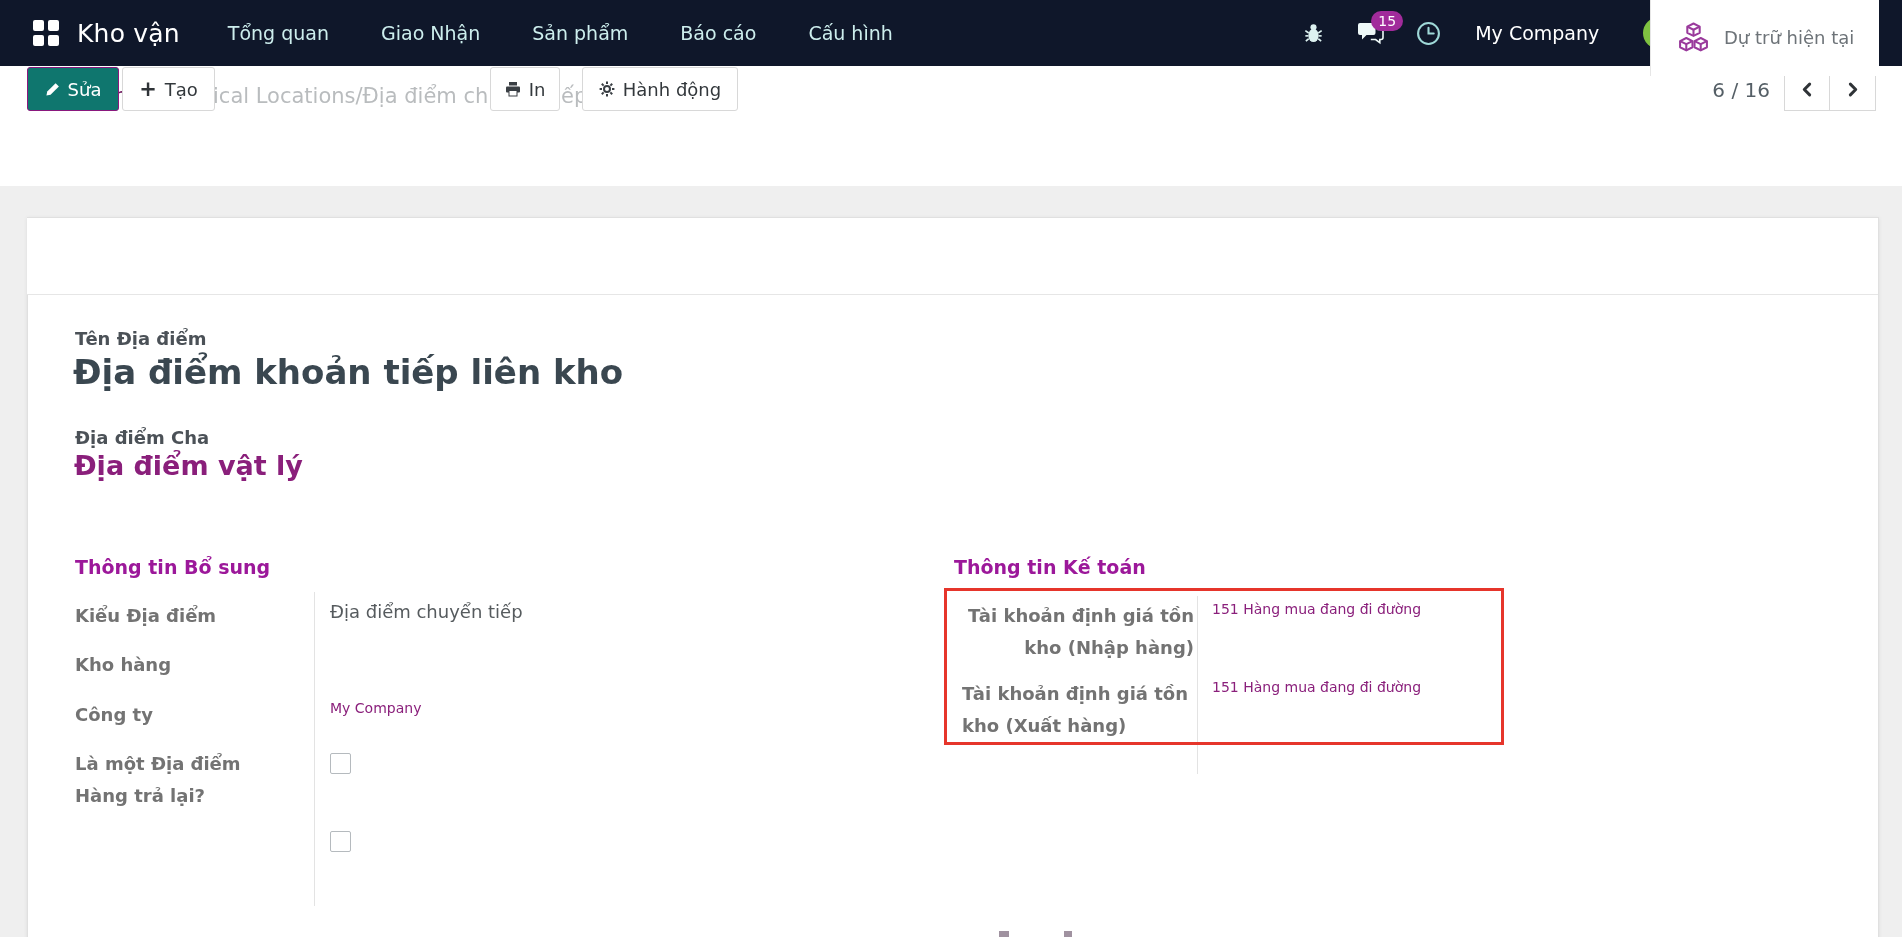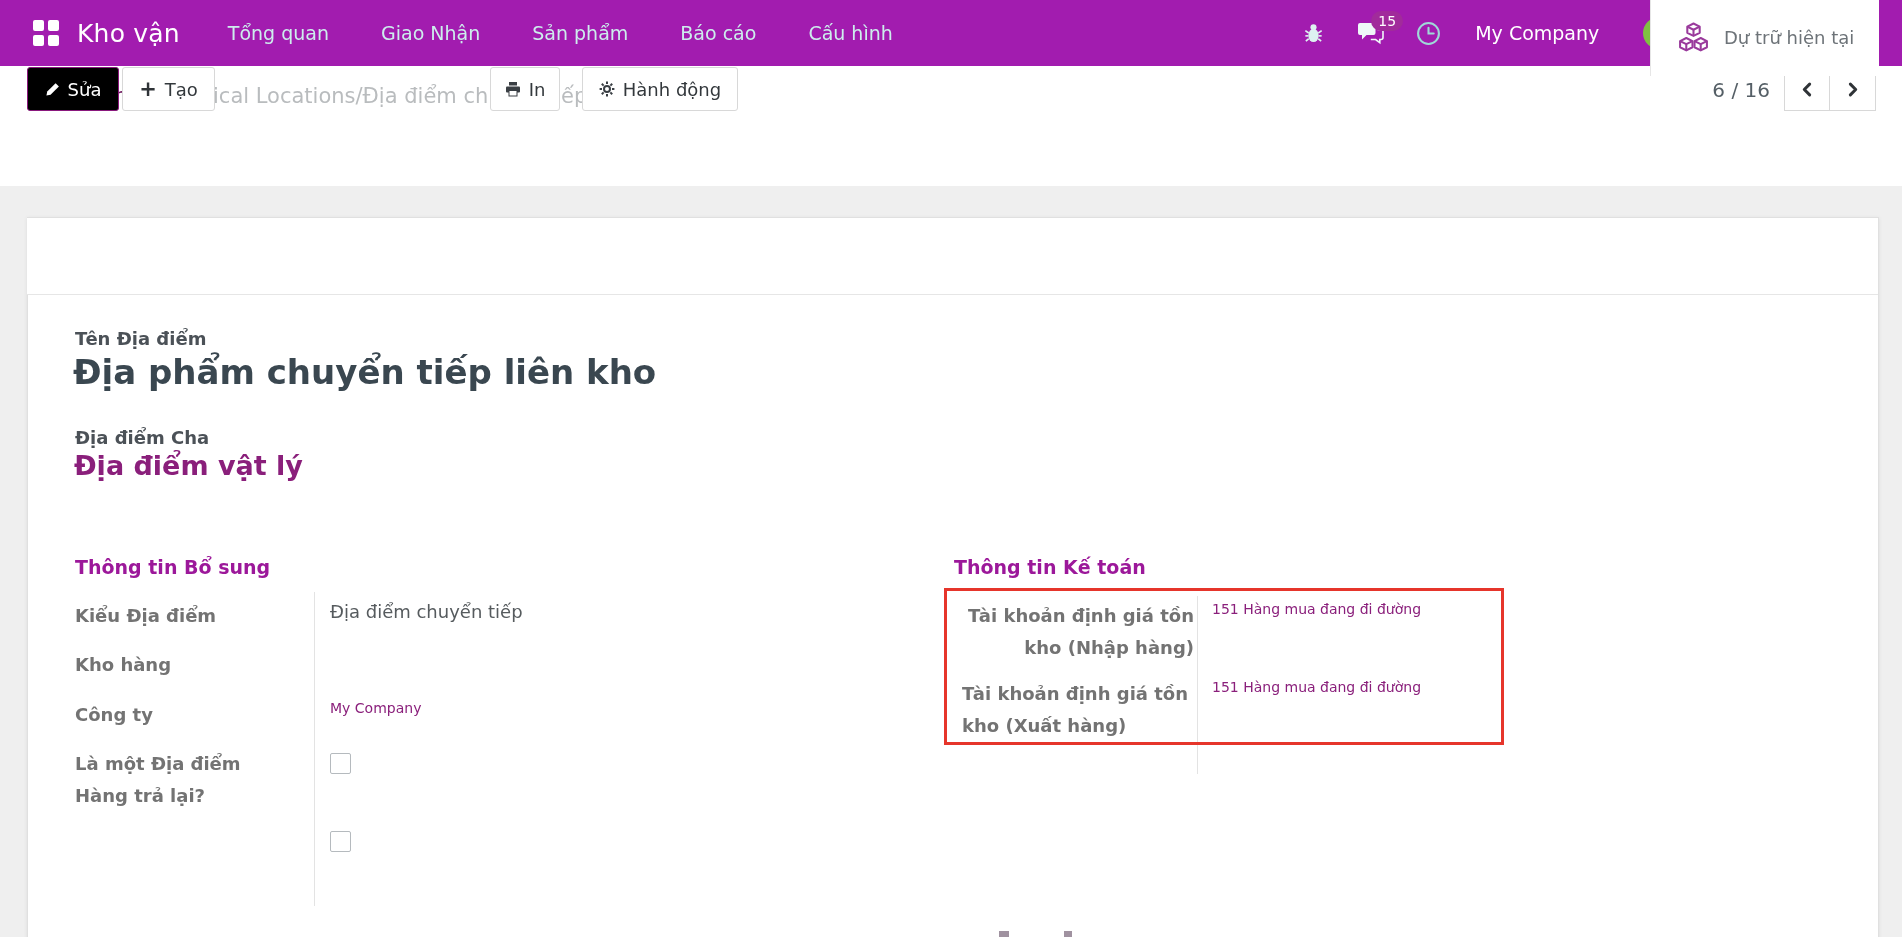--- a/index.html
+++ b/index.html
@@ -1,41 +1,41 @@
 <!DOCTYPE html>
 <html><head>
 <meta charset="utf-8">
 <style>
   html,body{margin:0;padding:0;}
   body{font-family:"DejaVu Sans","Liberation Sans",sans-serif;}
   #page{position:relative;width:1902px;height:937px;background:#efefef;overflow:hidden;}
 
   
-  .navbar{position:absolute;left:0;top:0;width:1902px;height:66px;background:#a21caf;display:flex;align-items:center;}
+  .navbar{position:absolute;left:0;top:0;width:1902px;height:66px;background:#0f172a;display:flex;align-items:center;}
   .apps-grid{width:26px;height:26px;margin-left:33px;display:grid;grid-template-columns:11px 11px;grid-template-rows:11px 11px;gap:4px;cursor:pointer;}
   .apps-grid div{background:#ffffff;border-radius:2px;}
   .brand{color:#ffffff;font-size:25px;font-weight:500;margin-left:18px;letter-spacing:.2px;cursor:pointer;}
   .menu{display:flex;margin-left:48px;gap:52px;}
   .menu span{color:#cdeeed;font-size:19px;cursor:pointer;white-space:nowrap;}
   .nav-right{position:absolute;right:0;top:0;height:66px;display:flex;align-items:center;gap:0;}
   .nav-icon{position:relative;margin:0 16px;display:flex;align-items:center;cursor:pointer;}
   .badge{position:absolute;top:-10px;left:14px;background:#a12b9b;color:#fff;font-size:14px;line-height:14px;padding:3px 7px;border-radius:10px;font-weight:500;}
   .nav-text{color:#ffffff;font-size:19px;margin:0 18px;cursor:pointer;white-space:nowrap;}
   .avatar{width:32px;height:32px;border-radius:50%;background:#7fc241;color:#fff;font-size:16px;font-weight:500;display:flex;align-items:center;justify-content:center;margin-left:26px;cursor:pointer;}
   .user-name{color:#ffffff;font-size:19px;margin:0 22px 0 12px;cursor:pointer;white-space:nowrap;}
 
   
   .control-panel{position:absolute;left:0;top:66px;width:1902px;height:120px;background:#ffffff;}
   .breadcrumb{position:absolute;left:33px;top:18px;font-size:21px;white-space:nowrap;}
   .breadcrumb .bc-parent{color:#70195f;cursor:pointer;}
   .breadcrumb .bc-sep{color:#9aa0a4;margin:0 8px;}
   .breadcrumb .bc-current{color:#b9bcbe;}
 
   .btn{position:absolute;top:67px;height:44px;display:flex;align-items:center;justify-content:center;gap:8px;font-size:18px;border-radius:3px;cursor:pointer;box-sizing:border-box;white-space:nowrap;}
-  .btn-primary{background:#000000;color:#ffffff;border:1px solid #8a187d;}
+  .btn-primary{background:#0f766e;color:#ffffff;border:1px solid #8a187d;}
   .btn-default{background:#ffffff;color:#33383c;border:1px solid #d8d8d8;}
   .pager-count{position:absolute;top:78px;left:1698px;font-size:20px;color:#555f66;width:72px;text-align:right;}
   .pager-group{position:absolute;top:67px;left:1784px;display:flex;}
   .pager-btn{width:46px;height:44px;background:#fff;border:1px solid #d8d8d8;display:flex;align-items:center;justify-content:center;cursor:pointer;box-sizing:border-box;}
   .pager-btn:last-child{border-left:none;}
 
   
   .sheet{position:absolute;left:27px;top:217px;width:1852px;height:760px;background:#ffffff;border:1px solid #e0e0e0;box-shadow:0 1px 4px rgba(0,0,0,.08);box-sizing:border-box;}
   .button-box{position:absolute;left:27px;top:218px;width:1851px;height:76px;border-bottom:1px solid #e6e6e6;background:#fff;}
   .smart-btn{position:absolute;top:0;height:76px;border-left:1px solid #e6e6e6;display:flex;align-items:center;gap:14px;padding:0 0 0 26px;box-sizing:border-box;cursor:pointer;background:#fff;}
@@ -186,21 +186,21 @@
           <path d="M9 15.5l6 3v6l-6 3-6-3v-6z"></path>
           <path d="M3 18.5l6 3 6-3M9 21.5v6"></path>
           <path d="M23 15.5l6 3v6l-6 3-6-3v-6z"></path>
           <path d="M17 18.5l6 3 6-3M23 21.5v6"></path>
         </svg>
     </span>
     <span class="sb-label">Dự trữ hiện tại</span>
   </div>
 
   <div class="o-label" style="left:75px;top:328px;">Tên Địa điểm</div>
-  <div class="o-h1" style="left:73px;top:352px;">Địa phẩm chuyển tiếp liên kho</div>
+  <div class="o-h1" style="left:73px;top:352px;">Địa điểm khoản tiếp liên kho</div>
 
   <div class="o-label" style="left:75px;top:427px;">Địa điểm Cha</div>
   <div class="o-parent" style="left:74px;top:450px;">Địa điểm vật lý</div>
 
   <div class="o-section" style="left:75px;top:556px;">Thông tin Bổ sung</div>
   <div class="o-section" style="left:954px;top:556px;">Thông tin Kế toán</div>
 
   <div class="vline" style="left:314px;top:592px;height:314px;"></div>
 
   <div class="f-label" style="left:75px;top:600px;width:220px;">Kiểu Địa điểm</div>

